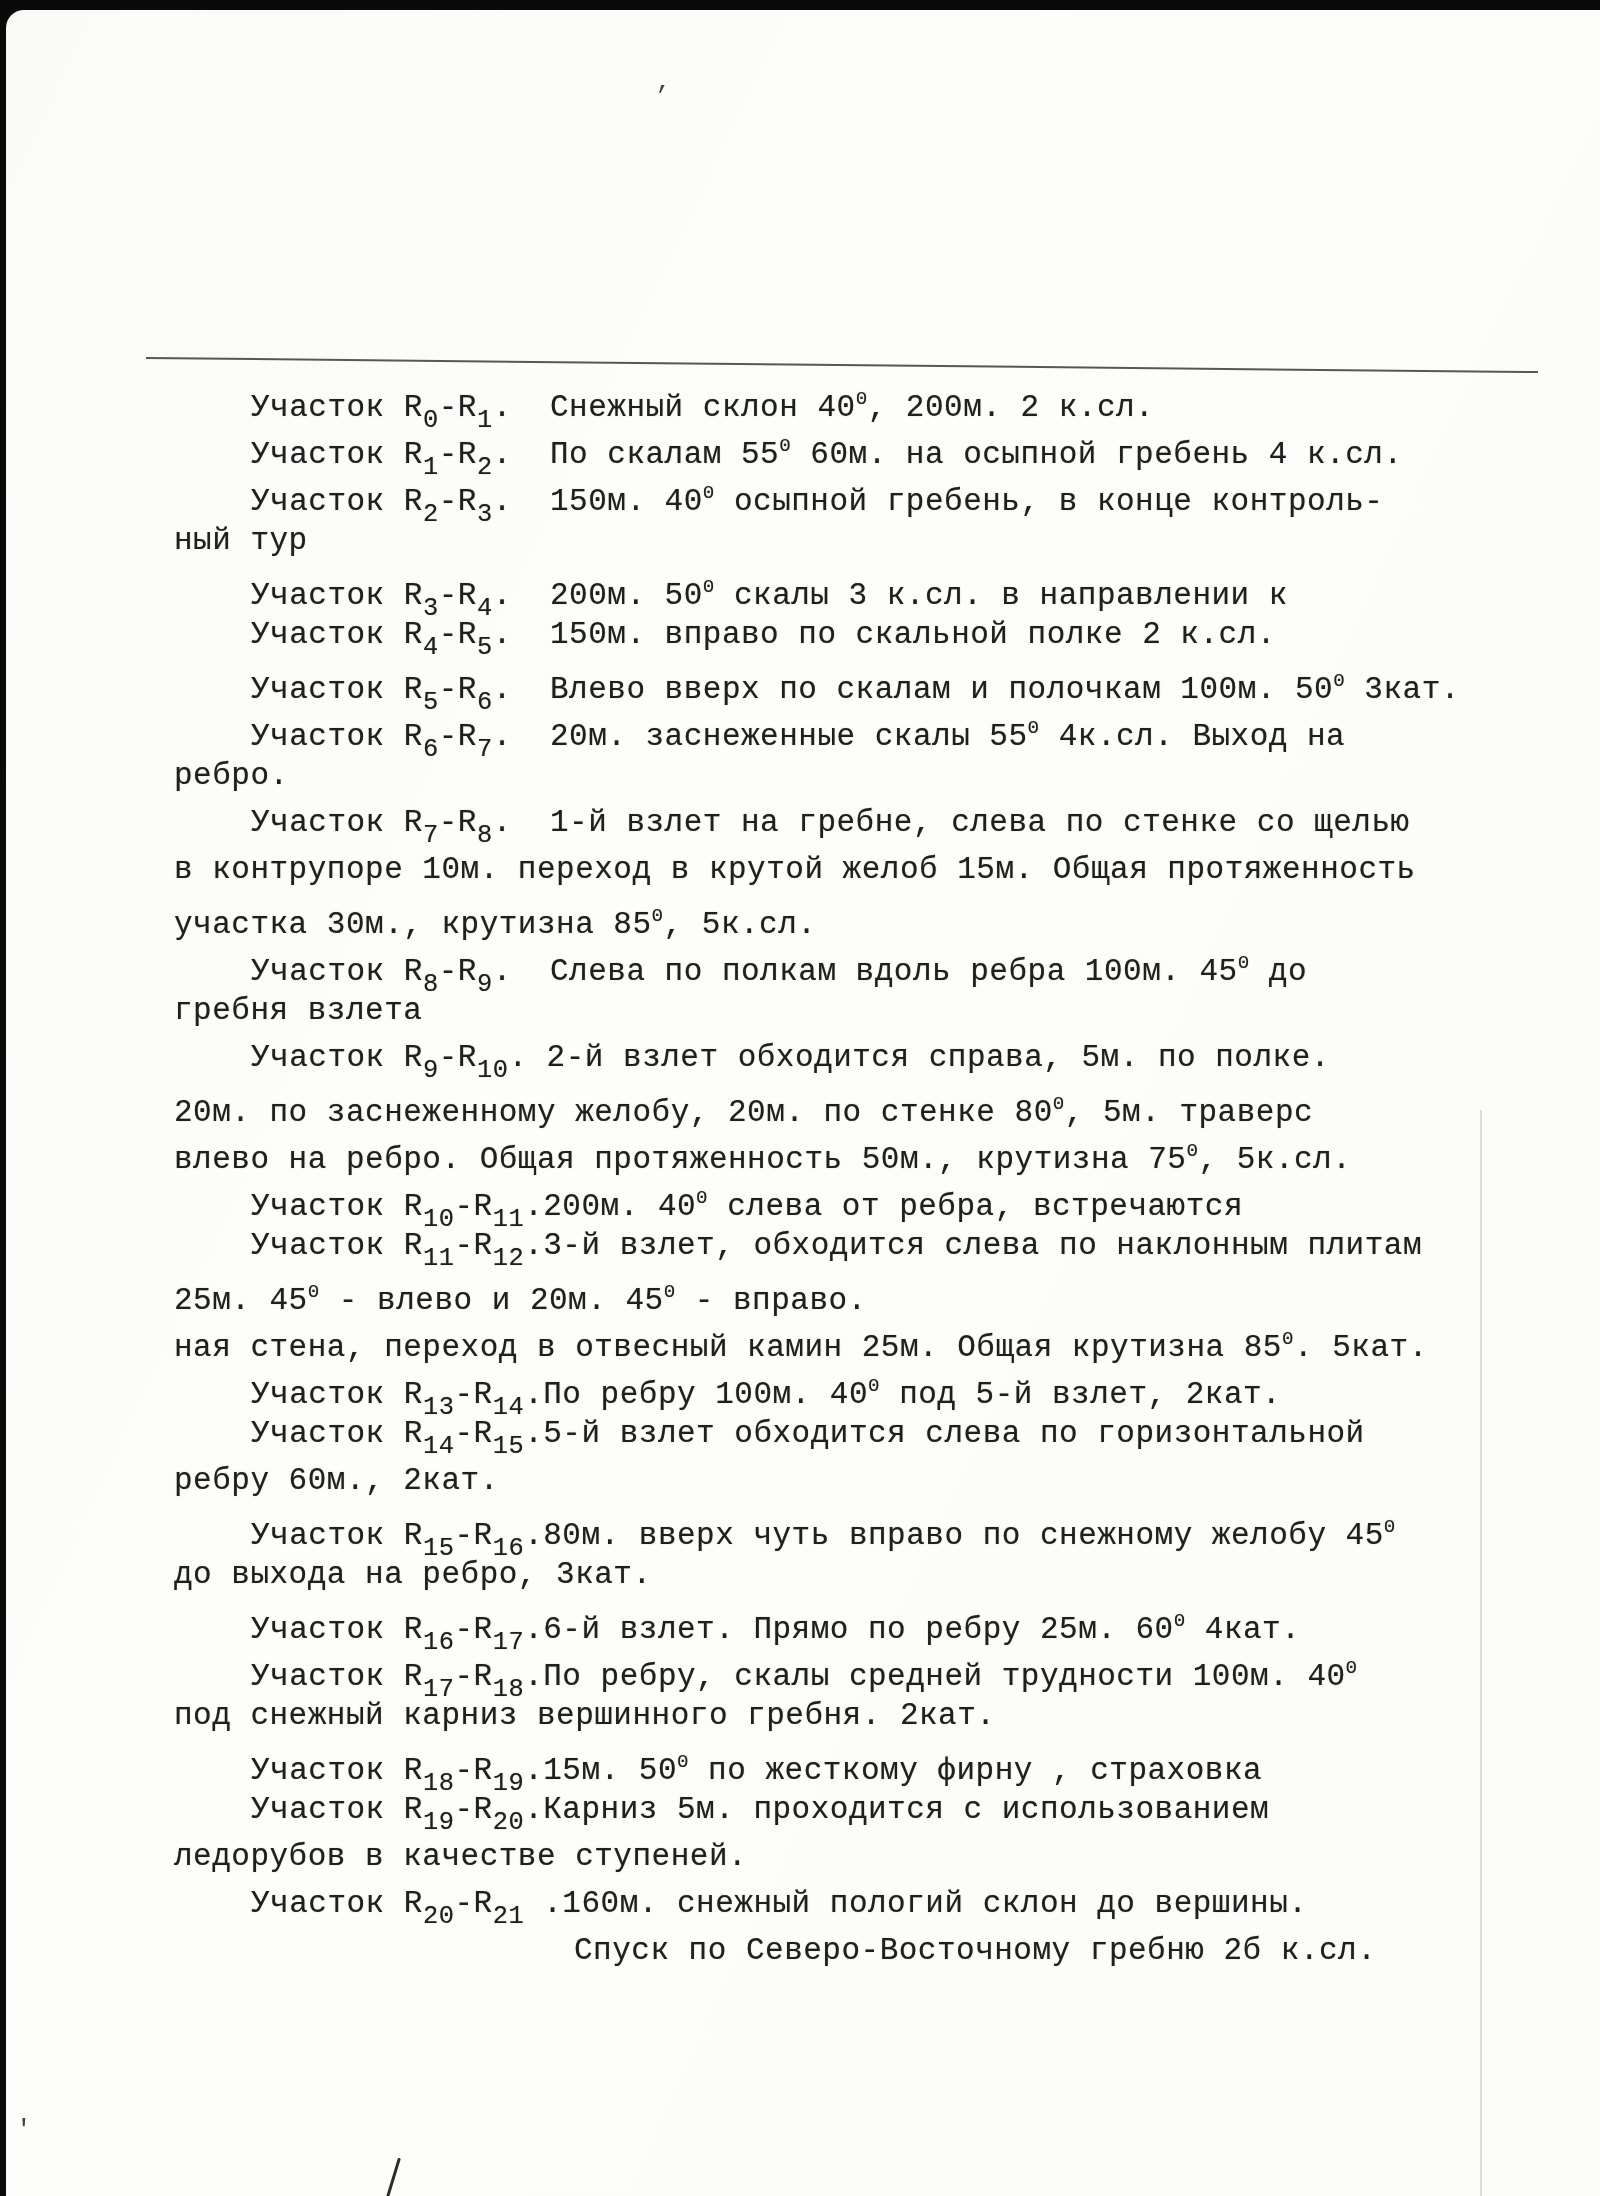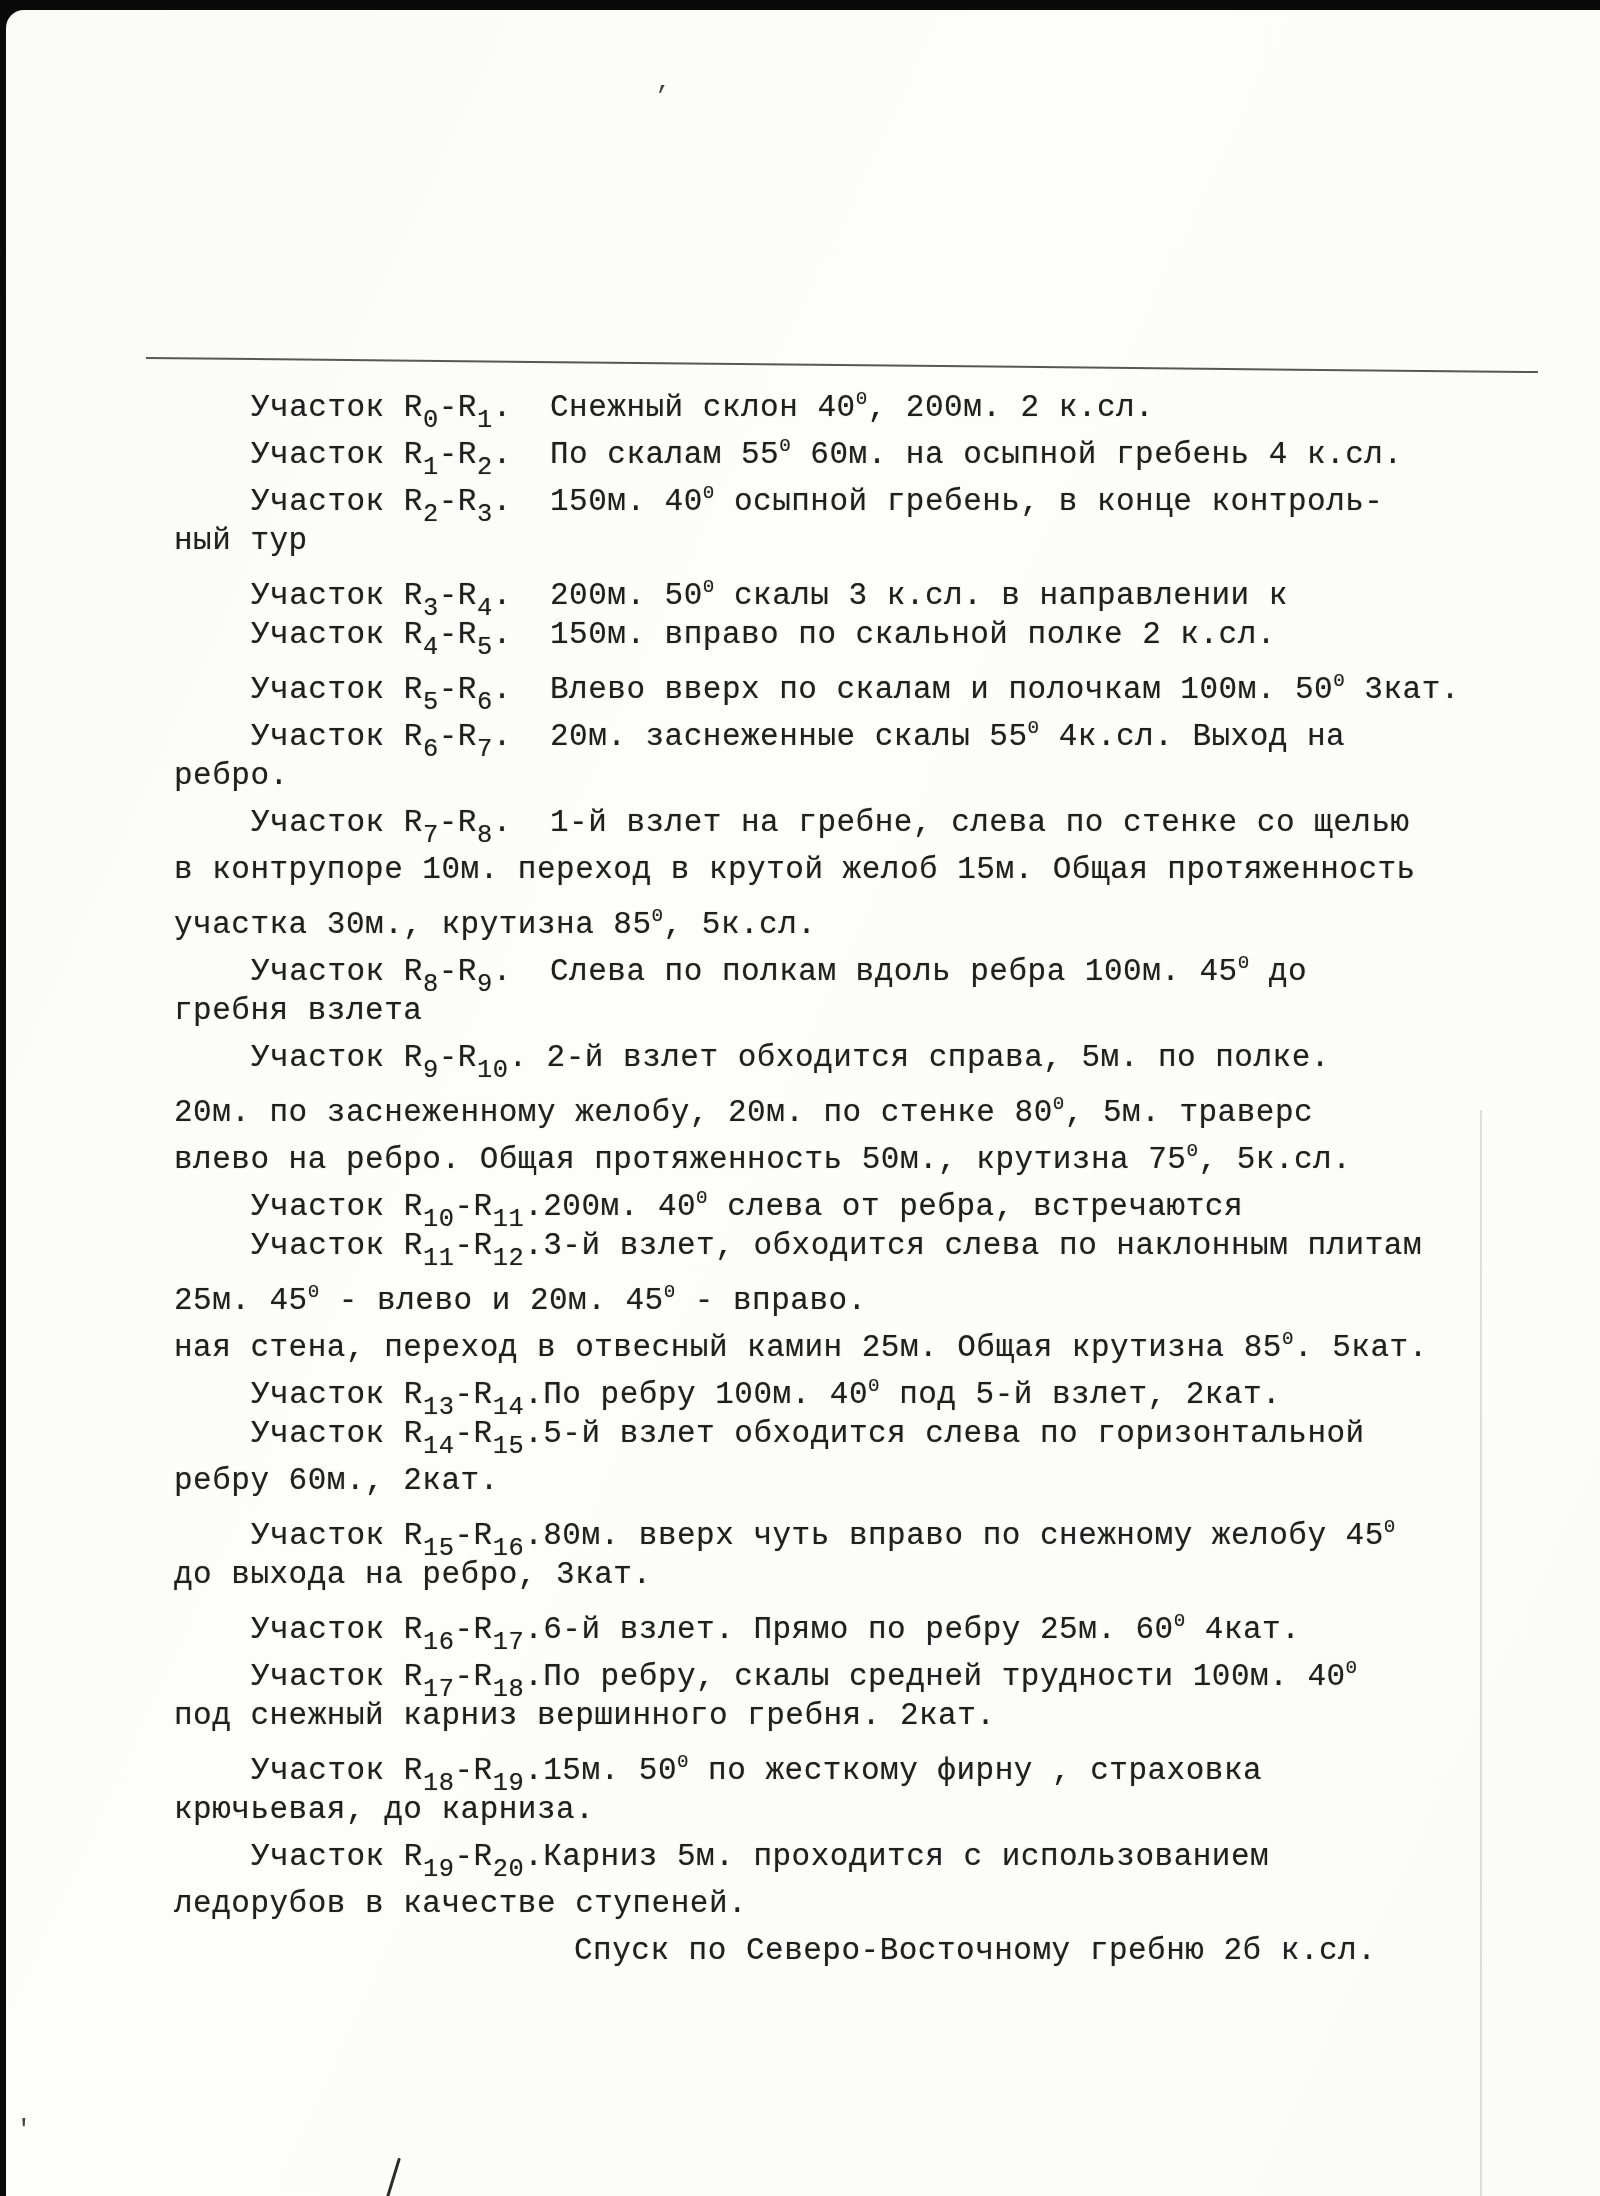--- a/index.html
+++ b/index.html
@@ -92,21 +92,21 @@
       <div class="line flush">ная стена, переход в отвесный камин 25м. Общая крутизна 85<sup>0</sup>. 5кат.</div>
       <div class="line indent">Участок R<sub>13</sub>-R<sub>14</sub>.По ребру 100м. 40<sup>0</sup> под 5-й взлет, 2кат.</div>
       <div class="line indent">Участок R<sub>14</sub>-R<sub>15</sub>.5-й взлет обходится слева по горизонтальной</div>
       <div class="line flush">ребру 60м., 2кат.</div>
       <div class="line indent">Участок R<sub>15</sub>-R<sub>16</sub>.80м. вверх чуть вправо по снежному желобу 45<sup>0</sup></div>
       <div class="line flush">до выхода на ребро, 3кат.</div>
       <div class="line indent">Участок R<sub>16</sub>-R<sub>17</sub>.6-й взлет. Прямо по ребру 25м. 60<sup>0</sup> 4кат.</div>
       <div class="line indent">Участок R<sub>17</sub>-R<sub>18</sub>.По ребру, скалы средней трудности 100м. 40<sup>0</sup></div>
       <div class="line flush">под снежный карниз вершинного гребня. 2кат.</div>
       <div class="line indent">Участок R<sub>18</sub>-R<sub>19</sub>.15м. 50<sup>0</sup> по жесткому фирну , страховка</div>
-      <div class="line flush">крючьевая, до карниза.</div>
       <div class="line indent">Участок R<sub>19</sub>-R<sub>20</sub>.Карниз 5м. проходится с использованием</div>
       <div class="line flush">ледорубов в качестве ступеней.</div>
+      <div class="line indent">Участок R<sub>20</sub>-R<sub>21</sub> .160м. снежный пологий склон до вершины.</div>
       <div class="line indent2">Спуск по Северо-Восточному гребню 2б к.сл.</div>
     </div>
   <div class="pen-stroke"></div>
 <span class="artifact" style="left: 648px; top: 72px;">’</span>
     <span class="artifact" style="left: 10px; top: 2105px;">'</span>
   </div>
 
 </body></html>

